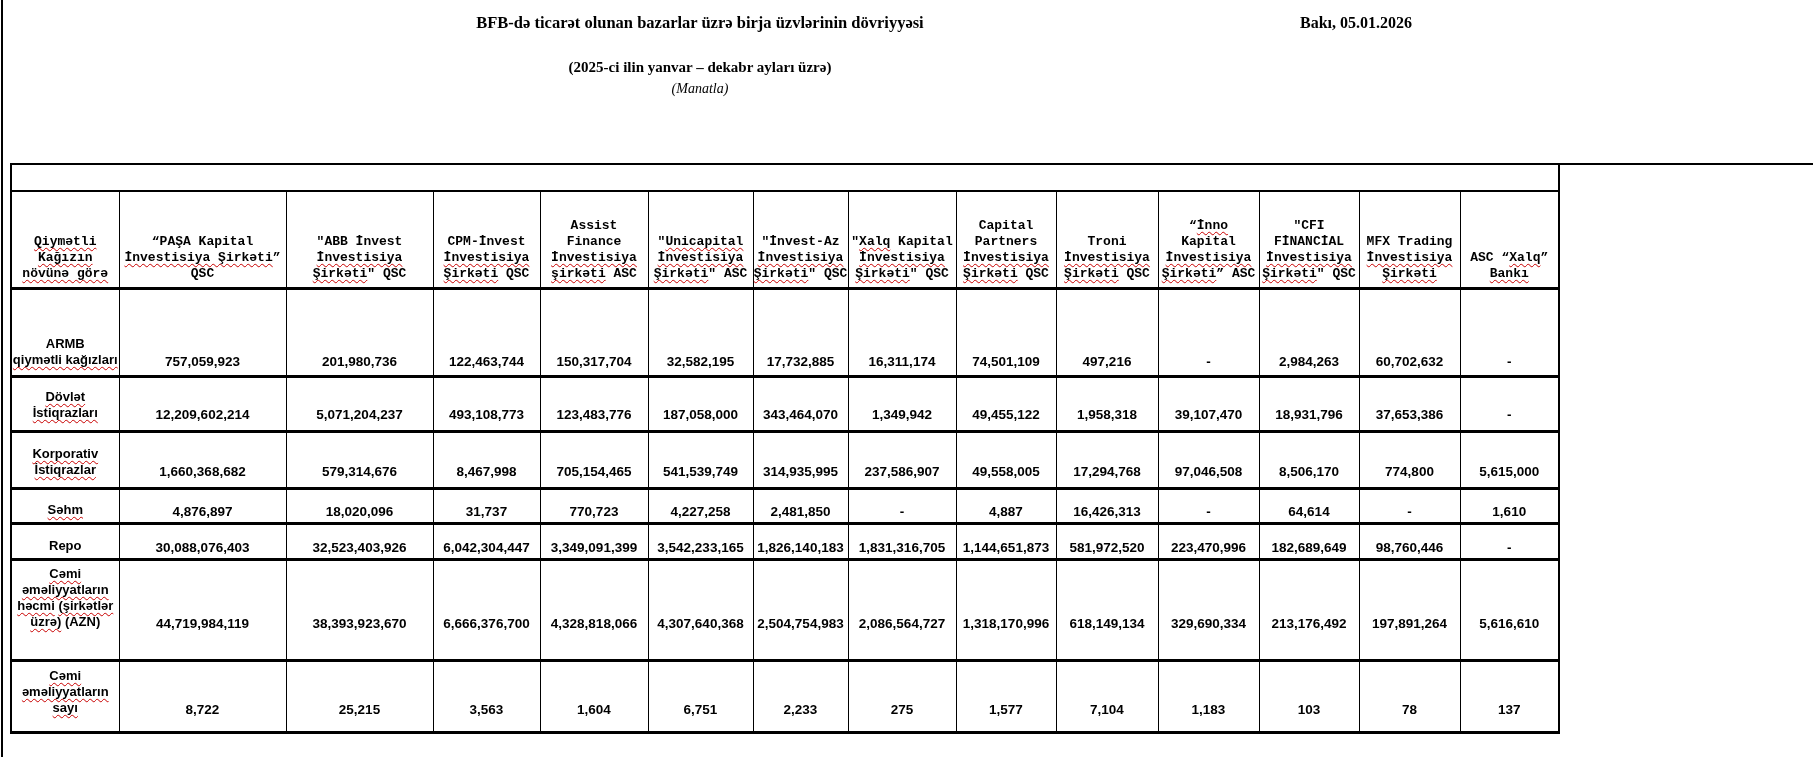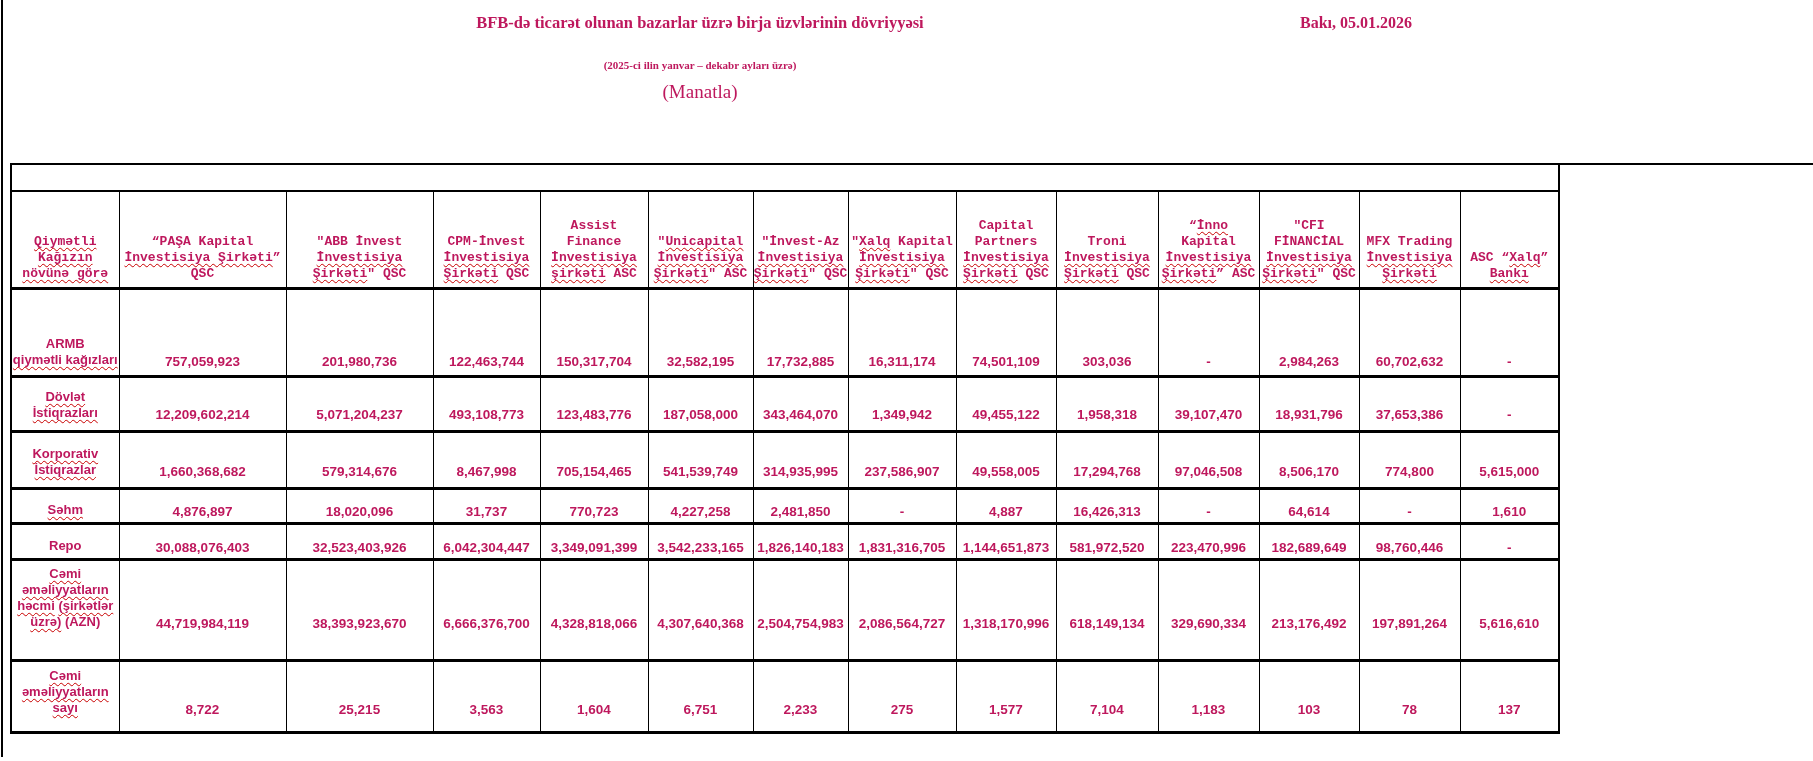--- a/index.html
+++ b/index.html
@@ -1,36 +1,36 @@
 <!DOCTYPE html>
 <html><head>
 <meta charset="utf-8">
 <style>
   * { margin:0; padding:0; box-sizing:border-box; }
   html,body { background:#ffffff; }
   .page {
     position:relative; width:1813px; height:761px; background:#fff;
-    overflow:hidden; color:#be185d; font-family:"Liberation Sans", sans-serif;
+    overflow:hidden; color:#000000; font-family:"Liberation Sans", sans-serif;
   }
   .edge-line { position:absolute; left:1px; top:0; width:2px; height:757px; background:#000; }
   .title-band {
     position:absolute; left:0; top:13px; width:1400px; text-align:center;
     font-family:"Liberation Serif", serif; font-weight:bold; font-size:16.5px;
   }
   .city-date {
     position:absolute; left:1300px; top:14px;
     font-family:"Liberation Serif", serif; font-weight:bold; font-size:16px;
   }
   .subtitle-band {
     position:absolute; left:0; top:59px; width:1400px; text-align:center;
-    font-family:"Liberation Serif", serif; font-weight:bold; font-size:11px;
+    font-family:"Liberation Serif", serif; font-weight:bold; font-size:15px;
   }
   .note-band {
     position:absolute; left:0; top:81px; width:1400px; text-align:center;
-    font-family:"Liberation Serif", serif; font-size:19px;
+    font-family:"Liberation Serif", serif; font-style:italic; font-size:14px;
   }
   .topline-ext { position:absolute; left:1558px; top:163px; width:255px; height:2px; background:#000; }
 
   table.data-table {
     position:absolute; left:10px; top:163px; width:1548px;
     border-collapse:collapse; table-layout:fixed;
     border-left:2px solid #000; border-right:2px solid #000;
     border-top:2px solid #000; border-bottom:3px solid #000;
   }
   .data-table td {
@@ -112,21 +112,21 @@
         <tr class="armb">
           <td class="row-head"><span>ARMB</span><br><span class="sp">qiymətli kağızları</span></td>
           <td class="num">757,059,923</td>
           <td class="num">201,980,736</td>
           <td class="num">122,463,744</td>
           <td class="num">150,317,704</td>
           <td class="num">32,582,195</td>
           <td class="num">17,732,885</td>
           <td class="num">16,311,174</td>
           <td class="num">74,501,109</td>
-          <td class="num">303,036</td>
+          <td class="num">497,216</td>
           <td class="num">-</td>
           <td class="num">2,984,263</td>
           <td class="num">60,702,632</td>
           <td class="num">-</td>
         </tr>
         <tr class="dovlet">
           <td class="row-head"><span class="sp">Dövlət İstiqrazları</span></td>
           <td class="num">12,209,602,214</td>
           <td class="num">5,071,204,237</td>
           <td class="num">493,108,773</td>

